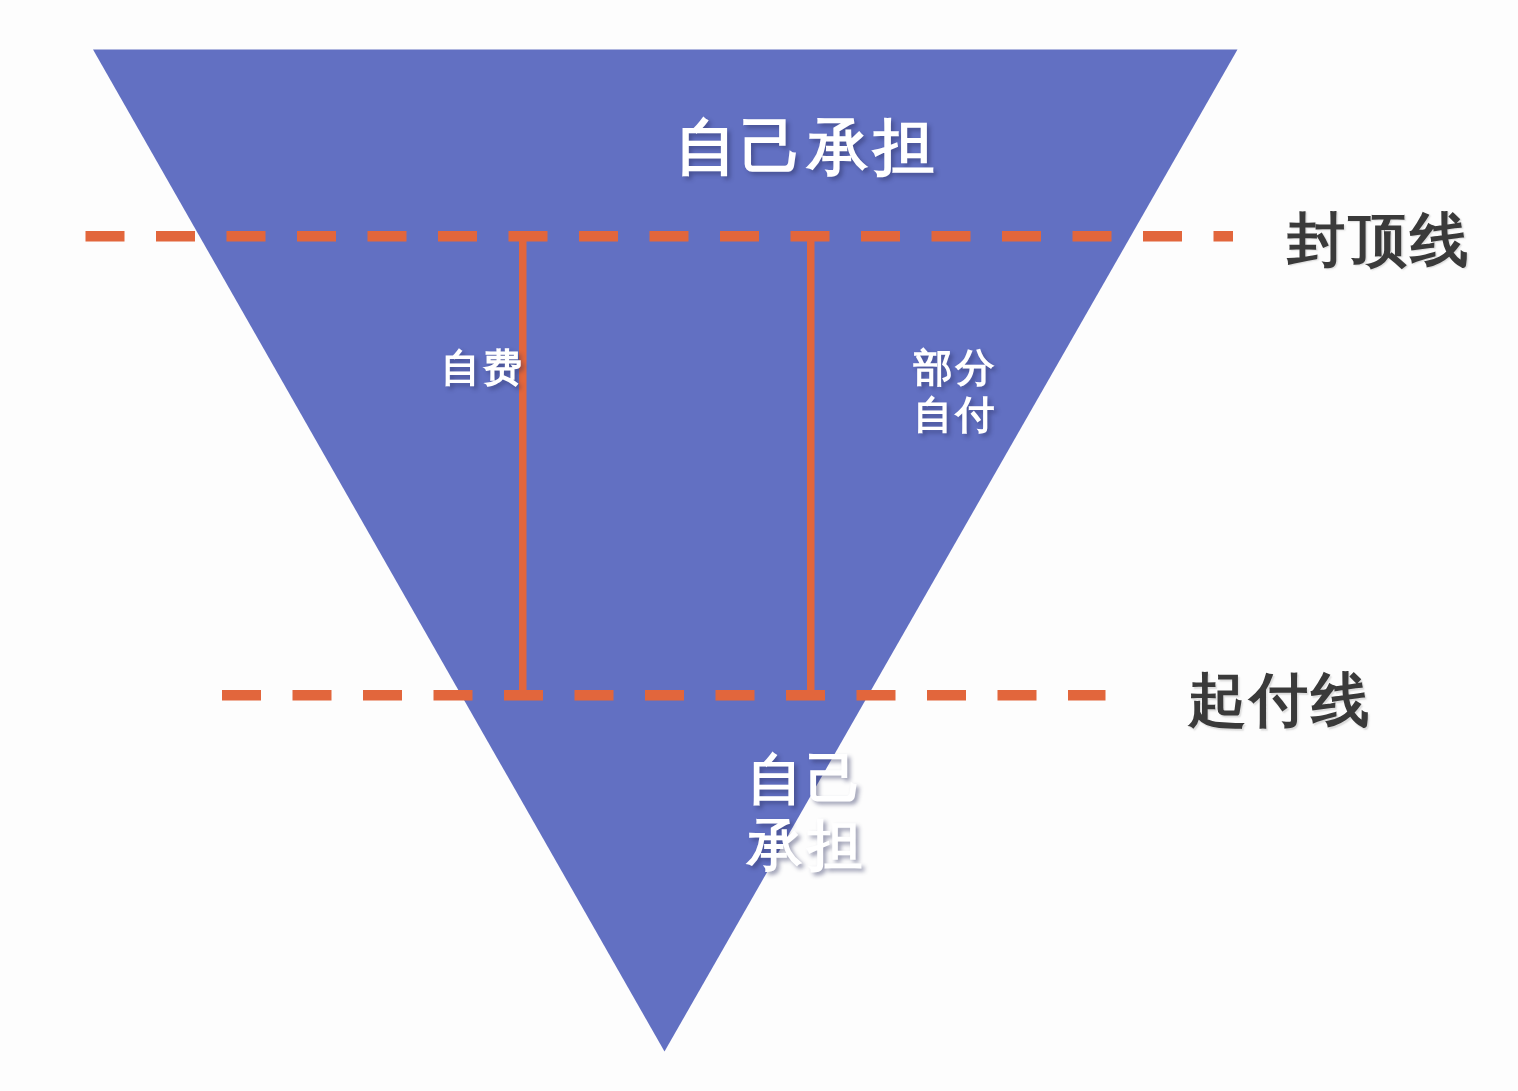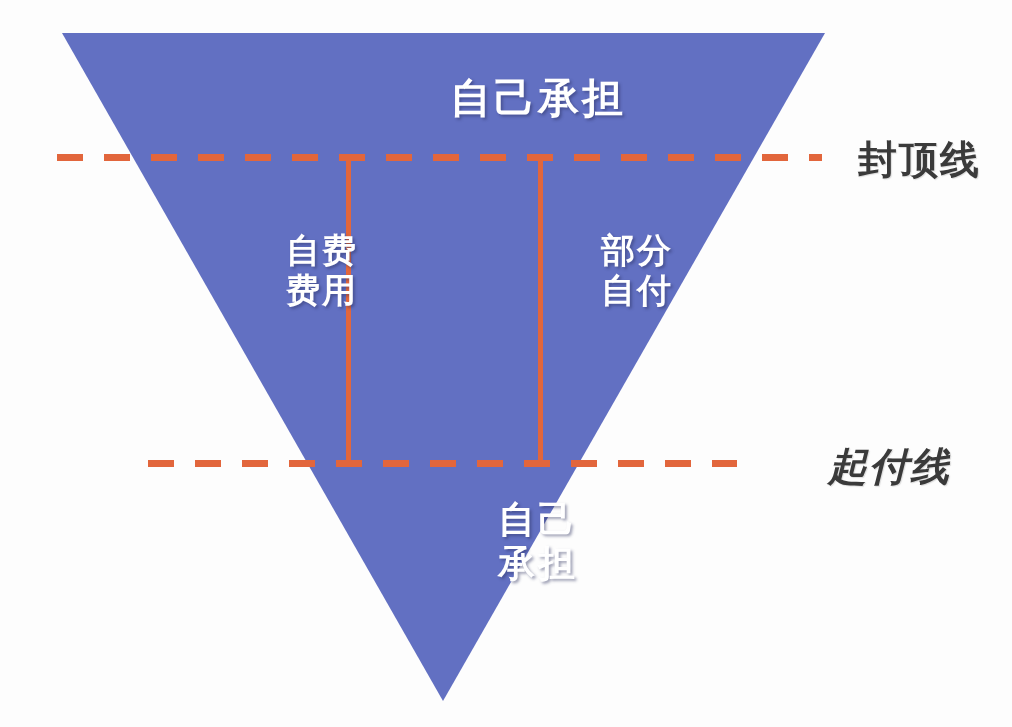--- a/index.html
+++ b/index.html
@@ -40,21 +40,21 @@
   
   #label-top {
     left: 0;
     width: 1012px;
     top: 74px;
     font-size: 41px;
     letter-spacing: 3px;
   }
   
   .col-label {
-    font-size: 34px;
+    font-size: 26px;
     letter-spacing: 2px;
   }
   #label-self-pay {
     left: 215px;
     width: 150px;
     top: 230px;
   }
   #label-insurance {
     left: 365px;
     width: 160px;
@@ -84,23 +84,22 @@
     font-size: 39px;
     letter-spacing: 2px;
     white-space: nowrap;
     text-shadow: 1px 1px 1px rgba(120,120,120,0.25);
   }
   #note-cap {
     left: 858px;
     top: 133px;
   }
   #note-threshold {
-    left: 828px;
+    left: 792px;
     top: 440px;
-    font-style: italic;
   }
 </style>
 </head>
 <body>
 
 <div id="diagram-root">
 
   <svg class="svg-layer" viewBox="0 0 1012 727" xmlns="http://www.w3.org/2000/svg">
 
     <polygon points="62,33 825,33 443,701" fill="#6270c2"></polygon>
@@ -111,21 +110,20 @@
 
     <line x1="348.5" y1="158" x2="348.5" y2="463" stroke="#e2663c" stroke-width="5"></line>
 
     <line x1="540.5" y1="158" x2="540.5" y2="463" stroke="#e2663c" stroke-width="5"></line>
   </svg>
 
   <div class="label" id="label-top">自己承担</div>
 
   <div class="label col-label" id="label-self-pay">
     <span class="line">自费</span>
-    <span class="line">费用</span>
   </div>
 
 
   <div class="label" id="label-bottom">
     <span class="line">自己</span>
     <span class="line">承担</span>
   </div>
 
   <div class="label col-label" id="label-partial">
     <span class="line">部分</span>

